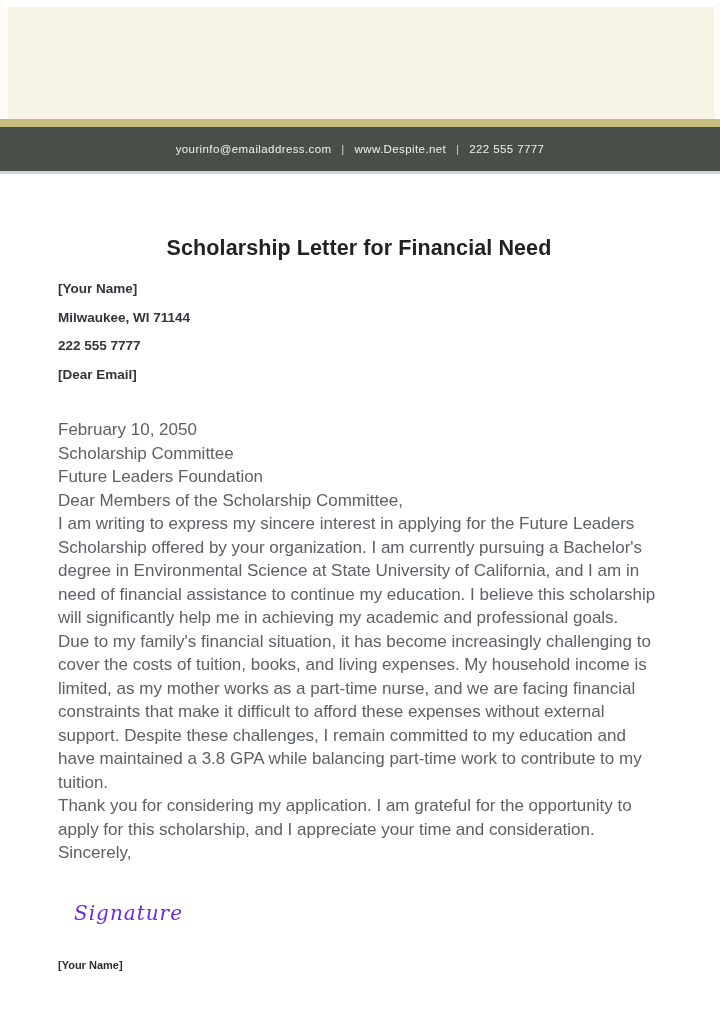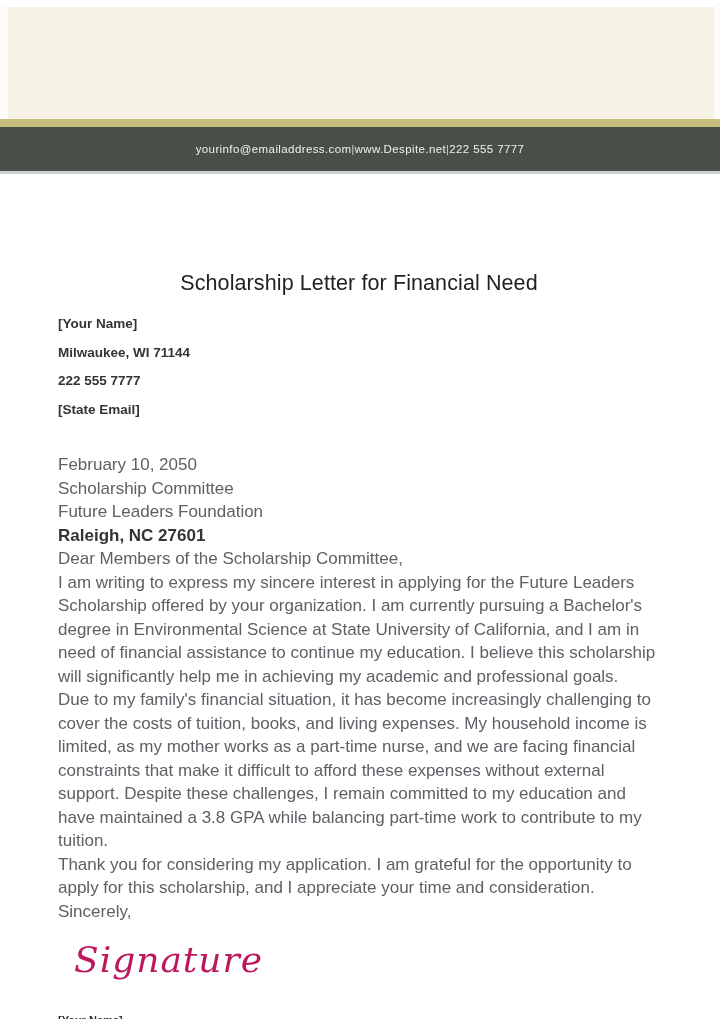--- a/index.html
+++ b/index.html
@@ -26,40 +26,40 @@
   .band-gold {
     height: 8px;
     background: #c7bd7e;
   }
   .band-dark {
     height: 44px;
     background: #474f48;
     display: flex;
     align-items: center;
     justify-content: center;
-    gap: 0;
+    gap: 10px;
     color: #f3f2ec;
     font-size: 11.5px;
     letter-spacing: 0.4px;
   }
   .band-dark .sep { opacity: 0.85; font-size: 10px; }
   .band-accent {
     height: 3px;
     background: #cbd5d7;
   }
 
   
   .content {
     padding: 0 60px 0 58px;
   }
   .title {
-    margin-top: 97px;
+    margin-top: 62px;
     text-align: center;
     font-size: 21.5px;
-    font-weight: normal;
+    font-weight: bold;
     color: #202225;
     letter-spacing: 0.1px;
   }
   .sender-block { margin-top: 14px; }
   .sender-block p {
     font-size: 13.5px;
     font-weight: bold;
     color: #313438;
     line-height: 28.5px;
   }
@@ -70,26 +70,26 @@
     line-height: 23.5px;
   }
   .meta-block p.bold-line {
     font-weight: bold;
     color: #313438;
   }
   .body-block p { text-align: left; }
   .closing-line { margin-top: 0; }
 
   .signature-script {
-    margin-top: 16px;
+    margin-top: 36px;
     margin-left: 16px;
     font-family: "DejaVu Serif", "Liberation Serif", serif;
     font-style: italic;
-    font-size: 36px;
-    color: #be185d;
+    font-size: 20px;
+    color: #6d28d9;
     letter-spacing: 1px;
   }
   .signature-name {
     margin-top: 34px;
     font-size: 11px;
     font-weight: bold;
     color: #2c2e31;
   }
 </style>
 </head>
@@ -110,28 +110,27 @@
     <div class="band-accent"></div>
   </div>
 
   <div class="content">
     <h1 class="title">Scholarship Letter for Financial Need</h1>
 
     <div class="sender-block">
       <p>[Your Name]</p>
       <p>Milwaukee, WI 71144</p>
       <p>222 555 7777</p>
-      <p>[State Email]</p>
+      <p>[Dear Email]</p>
     </div>
 
     <div class="meta-block">
       <p>February 10, 2050</p>
       <p>Scholarship Committee</p>
       <p>Future Leaders Foundation</p>
-      <p class="bold-line">Raleigh, NC 27601</p>
     </div>
 
     <div class="body-block">
       <p>Dear Members of the Scholarship Committee,</p>
       <p>I am writing to express my sincere interest in applying for the Future Leaders Scholarship offered by your organization. I am currently pursuing a Bachelor's degree in Environmental Science at State University of California, and I am in need of financial assistance to continue my education. I believe this scholarship will significantly help me in achieving my academic and professional goals.</p>
       <p>Due to my family's financial situation, it has become increasingly challenging to cover the costs of tuition, books, and living expenses. My household income is limited, as my mother works as a part-time nurse, and we are facing financial constraints that make it difficult to afford these expenses without external support. Despite these challenges, I remain committed to my education and have maintained a 3.8 GPA while balancing part-time work to contribute to my tuition.</p>
       <p>Thank you for considering my application. I am grateful for the opportunity to apply for this scholarship, and I appreciate your time and consideration.</p>
       <p class="closing-line">Sincerely,</p>
     </div>
 

